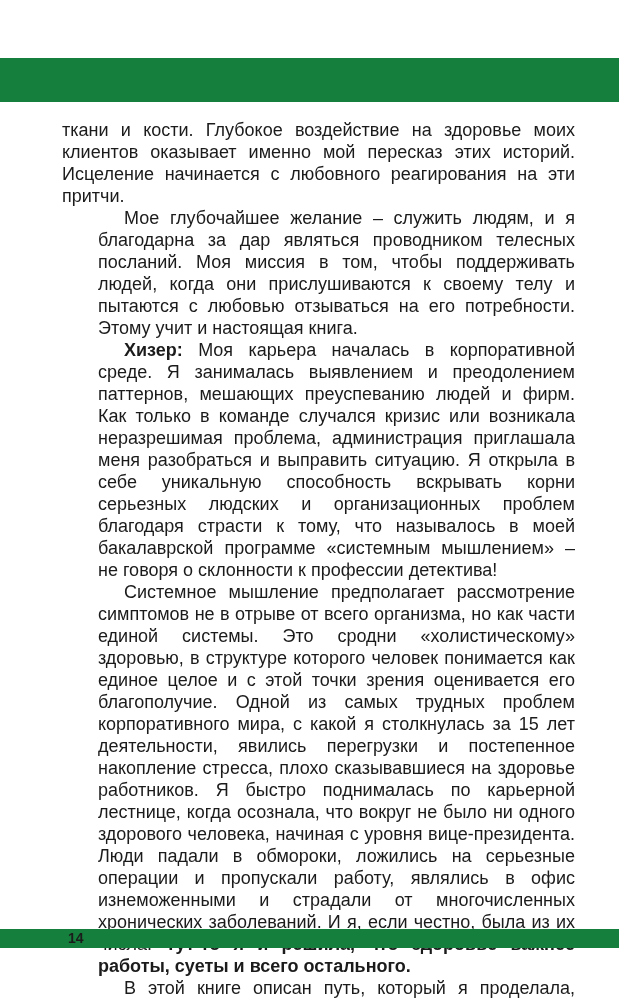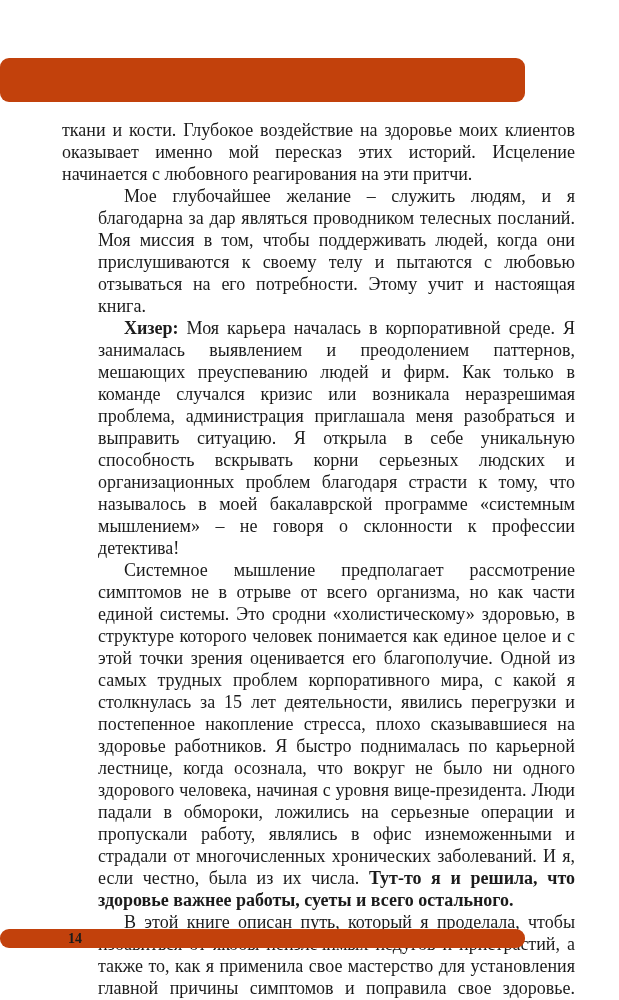--- a/index.html
+++ b/index.html
@@ -6,28 +6,27 @@
     margin: 0;
     padding: 0;
     background: #ffffff;
   }
   .page {
     position: relative;
     width: 619px;
     height: 1000px;
     background: #ffffff;
     overflow: hidden;
-    font-family: Liberation Serif, serif;
+    font-family: Liberation Sans, sans-serif;
   }
   .band {
     position: absolute;
     left: 0;
-    width: 525px;
-    background: #c2410c;
-    border-radius: 9px;
+    width: 619px;
+    background: #15803d;
   }
   .band-top {
     top: 58px;
     height: 44px;
   }
   .band-bottom {
     top: 929px;
     height: 19px;
     display: flex;
     align-items: center;

